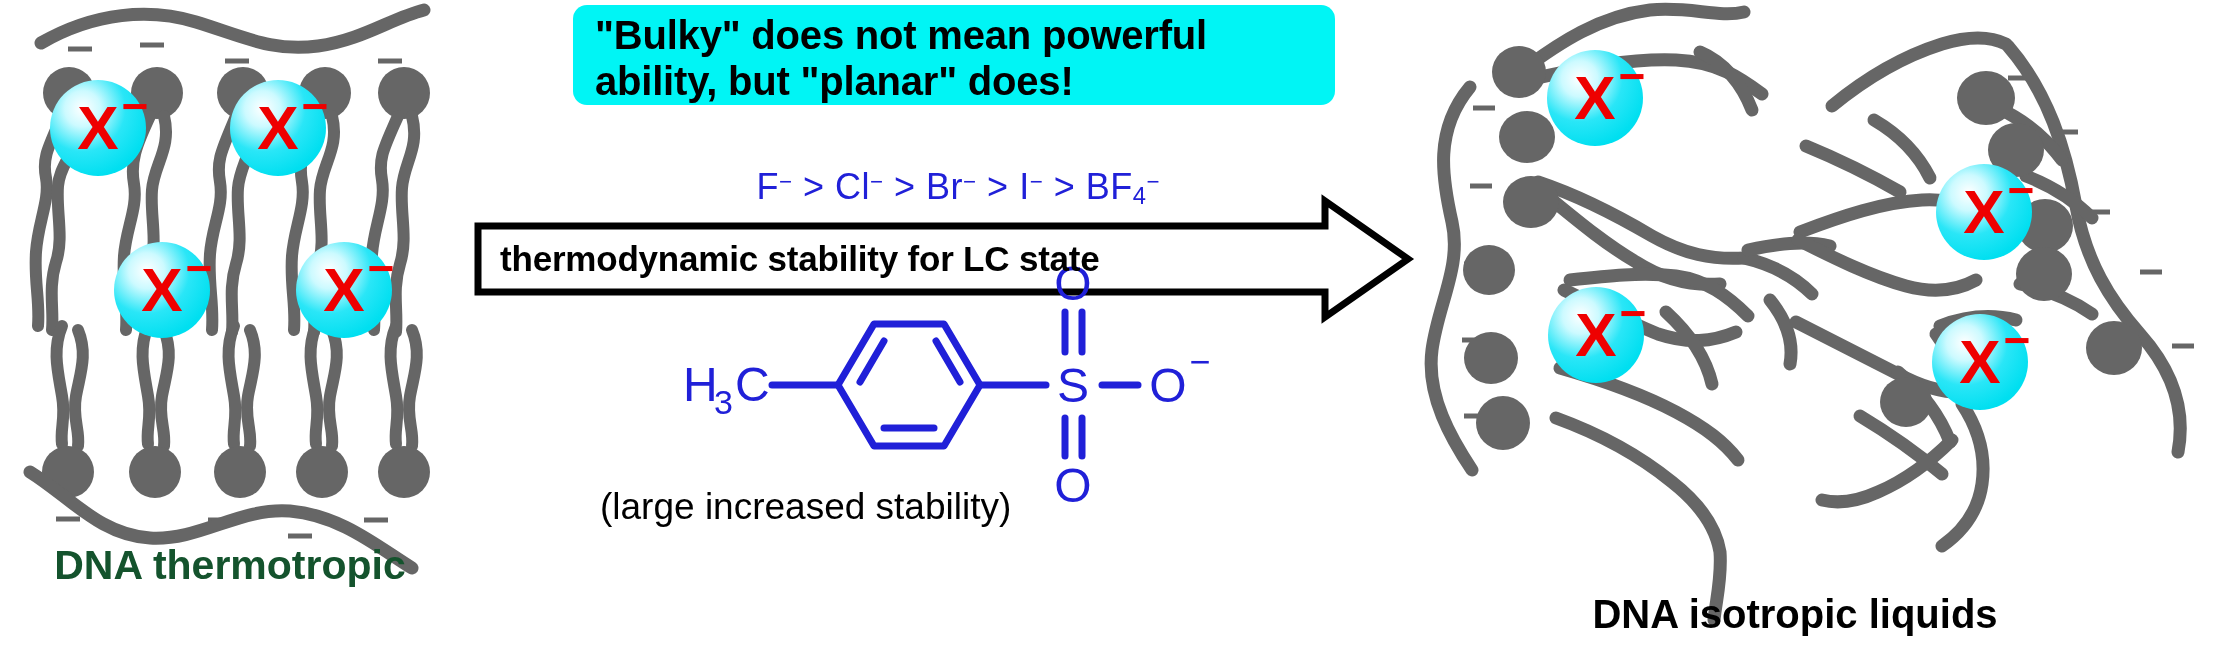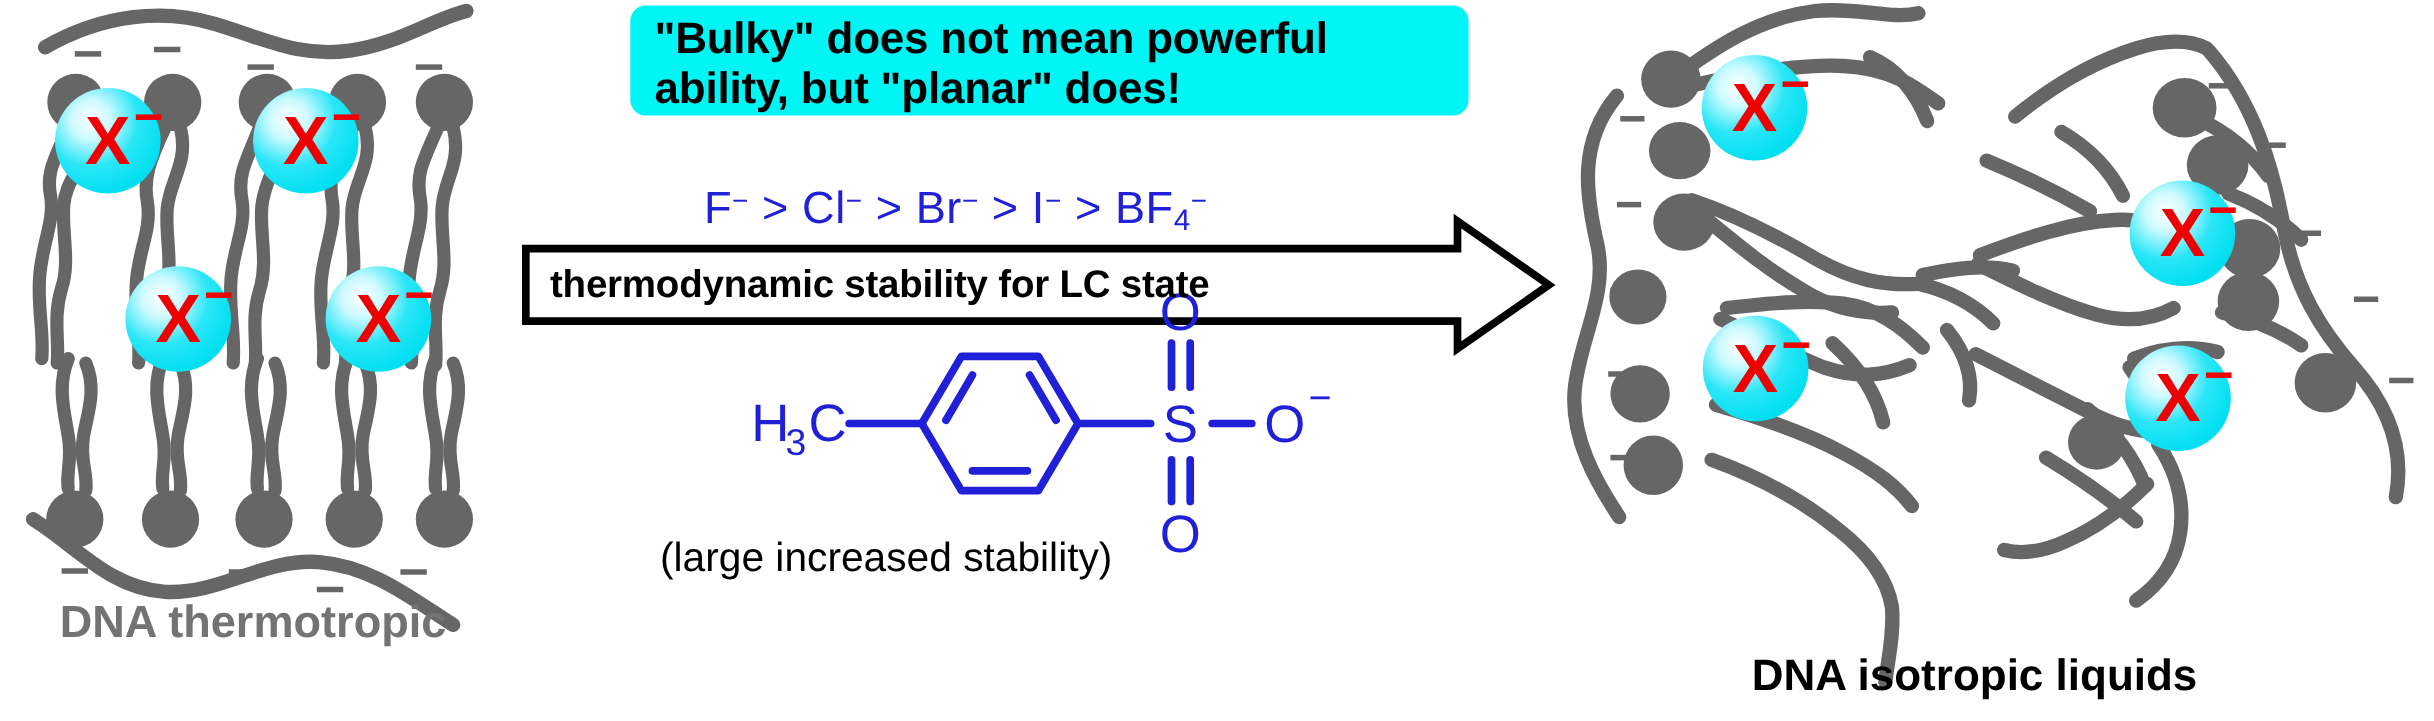--- a/index.html
+++ b/index.html
@@ -48,23 +48,23 @@
     color: #000000;
     white-space: nowrap;
     letter-spacing: -0.2px;
   }
   
   #halide-series {
     position: absolute;
     left: 640px;
     top: 166px;
     width: 520px;
-    text-align: left;
-    font-family: "Liberation Sans", sans-serif;
-    font-size: 41px;
+    text-align: right;
+    font-family: "Liberation Sans", sans-serif;
+    font-size: 36px;
     font-weight: normal;
     color: #2020d8;
     white-space: nowrap;
     letter-spacing: 0.5px;
   }
   #halide-series sup {
     font-size: 0.62em;
     vertical-align: 0.46em;
   }
   #halide-series sub {
@@ -103,21 +103,21 @@
   #label-left {
     position: absolute;
     left: 0px;
     top: 540px;
     width: 460px;
     text-align: center;
     font-family: "Liberation Sans", sans-serif;
     font-weight: bold;
     font-size: 41px;
     line-height: 50px;
-    color: #737373;
+    color: #14532d;
   }
   #label-right {
     position: absolute;
     left: 1400px;
     top: 592px;
     width: 790px;
     text-align: center;
     font-family: "Liberation Sans", sans-serif;
     font-weight: bold;
     font-size: 40px;

